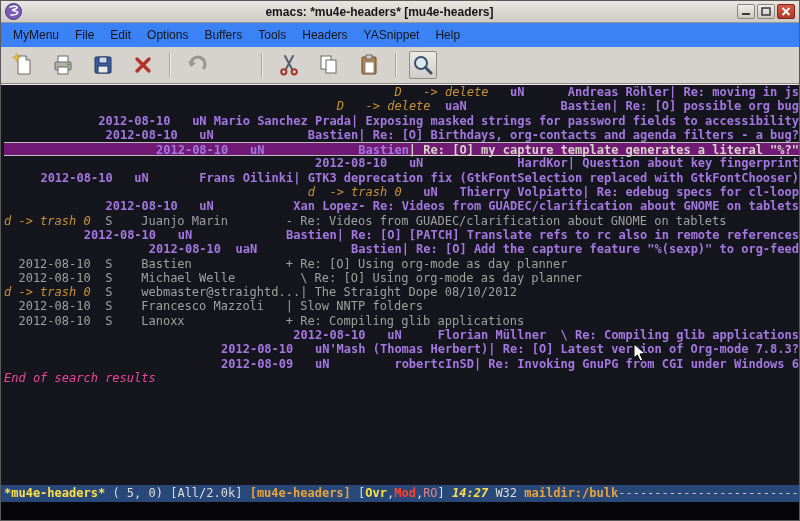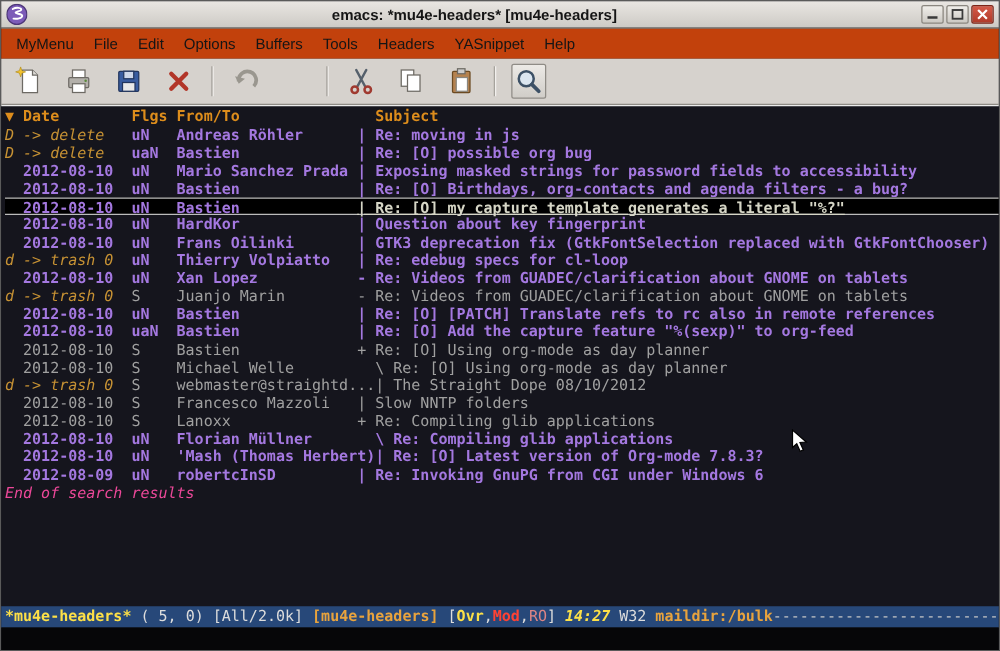--- a/index.html
+++ b/index.html
@@ -13,21 +13,21 @@
               border-bottom:1px solid #98948e; display:flex; align-items:center; padding:9px 4px; }
   .title { flex:1; text-align:center; font-size:12px; font-weight:bold; color:#151515;
            white-space:nowrap; overflow:hidden; }
   .app-icon { width:17px; height:17px; flex:0 0 17px; }
   .controls { display:flex; gap:2px; }
   .winbtn { width:18px; height:15px; border:1px solid #8a867f; background:linear-gradient(#f0eeea,#ccc9c3);
             display:flex; align-items:center; justify-content:center; border-radius:2px; }
   .winbtn.close { background:linear-gradient(#d55a48,#b03a2a); border-color:#7c2417; }
 
   
-  .menubar { height:24px; flex:0 0 24px; background:#c2410c; display:flex; align-items:center;
+  .menubar { height:24px; flex:0 0 24px; background:#3b82f6; display:flex; align-items:center;
              padding:0 4px; font-size:12px; color:#151515; }
   .menu-item { padding:3px 8px; cursor:default; }
 
   
   .toolbar { height:37px; flex:0 0 37px; background:#d6d2cd; border-bottom:1px solid #8f8c86;
              display:flex; align-items:center; padding:0 8px; gap:12px; }
   .tb-btn { width:28px; height:28px; display:flex; align-items:center; justify-content:center;
             border:1px solid transparent; border-radius:2px; }
   .tb-btn.active { border:1px solid #8f8c86; background:linear-gradient(#eceae6,#d0cdc8); }
   .tb-sep { width:2px; height:24px; border-left:1px solid #a6a39d; border-right:1px solid #f2f0ed; }
@@ -36,24 +36,24 @@
   
   .textarea { flex:1 1 auto; background:#15151d; border-top:1px solid #ececec; overflow:hidden;
               font-family:"DejaVu Sans Mono",monospace; font-size:12px; padding-left:3px; }
   .header-line { height:16px; line-height:16px; white-space:pre; color:#dd8d1c; font-weight:bold; }
   .header-line span { display:inline-block; vertical-align:top; }
   .col-mark { min-width:2ch; } .col-date { min-width:12ch; }
   .col-flags { min-width:5ch; } .col-from { min-width:20ch; }
   .col-subj-h { padding-left:2ch; }
   .hrow { height:14.3px; line-height:14.3px; white-space:pre; }
   .hrow span { display:inline-block; vertical-align:top; }
-  .unread { color:#a478e0; font-weight:bold; }
+  .unread { color:#a478e0; font-weight:bold;text-align:right; }
   .read { color:#a0a0a0; }
   .mark-text { color:#c79234 !important; font-style:italic; font-weight:normal; }
-  .current { border-top:1px solid #bcbcbc; border-bottom:1px solid #bcbcbc; background:#000000; }
+  .current { border-top:1px solid #bcbcbc; border-bottom:1px solid #bcbcbc; background:#701a75; }
   .current .col-tail { color:#d6d6c6; text-decoration:underline; }
   .eos { color:#ec4899; font-style:italic; font-weight:normal; line-height:15px; white-space:pre; }
 
   
   .modeline { height:17px; flex:0 0 17px; background:#274879; line-height:17px; padding-left:3px;
               font-family:"DejaVu Sans Mono",monospace; font-size:12px; white-space:pre; overflow:hidden; }
   .m-cyan   { color:#fde047; font-weight:bold; }
   .m-plain  { color:#dcdcdc; }
   .m-orange { color:#e8a33d; font-weight:bold; }
   .m-red    { color:#ff4233; font-weight:bold; }
@@ -169,21 +169,20 @@
     <div class="tb-sep"></div>
     <div class="tb-btn active">
       <svg width="24" height="24" viewBox="0 0 24 24">
         <circle cx="10" cy="10" r="6" fill="#dbe6f0" stroke="#3d5166" stroke-width="2"></circle>
         <path d="M14.5 14.5L20 20" stroke="#3d5166" stroke-width="3" stroke-linecap="round"></path>
       </svg>
     </div>
   </div>
 
   <div class="textarea">
-    <div class="header-line"><span class="col-mark">▼</span><span class="col-date">Date</span><span class="col-flags">Flgs</span><span class="col-from">From/To</span><span class="col-subj-h">Subject</span></div>
     <div id="message-list">
         <div class="hrow unread"><span class="col-mark mark-text">D</span><span class="col-date mark-text">-&gt; delete</span><span class="col-flags">uN</span><span class="col-from">Andreas Röhler</span><span class="col-tail">| Re: moving in js</span></div>
         <div class="hrow unread"><span class="col-mark mark-text">D</span><span class="col-date mark-text">-&gt; delete</span><span class="col-flags">uaN</span><span class="col-from">Bastien</span><span class="col-tail">| Re: [O] possible org bug</span></div>
         <div class="hrow unread"><span class="col-mark mark-text"></span><span class="col-date">2012-08-10</span><span class="col-flags">uN</span><span class="col-from">Mario Sanchez Prada</span><span class="col-tail">| Exposing masked strings for password fields to accessibility</span></div>
         <div class="hrow unread"><span class="col-mark mark-text"></span><span class="col-date">2012-08-10</span><span class="col-flags">uN</span><span class="col-from">Bastien</span><span class="col-tail">| Re: [O] Birthdays, org-contacts and agenda filters - a bug?</span></div>
         <div class="hrow unread current"><span class="col-mark mark-text"></span><span class="col-date">2012-08-10</span><span class="col-flags">uN</span><span class="col-from">Bastien</span><span class="col-tail">| Re: [O] my capture template generates a literal "%?"</span></div>
         <div class="hrow unread"><span class="col-mark mark-text"></span><span class="col-date">2012-08-10</span><span class="col-flags">uN</span><span class="col-from">HardKor</span><span class="col-tail">| Question about key fingerprint</span></div>
         <div class="hrow unread"><span class="col-mark mark-text"></span><span class="col-date">2012-08-10</span><span class="col-flags">uN</span><span class="col-from">Frans Oilinki</span><span class="col-tail">| GTK3 deprecation fix (GtkFontSelection replaced with GtkFontChooser)</span></div>
         <div class="hrow unread"><span class="col-mark mark-text">d</span><span class="col-date mark-text">-&gt; trash 0</span><span class="col-flags">uN</span><span class="col-from">Thierry Volpiatto</span><span class="col-tail">| Re: edebug specs for cl-loop</span></div>
         <div class="hrow unread"><span class="col-mark mark-text"></span><span class="col-date">2012-08-10</span><span class="col-flags">uN</span><span class="col-from">Xan Lopez</span><span class="col-tail">- Re: Videos from GUADEC/clarification about GNOME on tablets</span></div>

